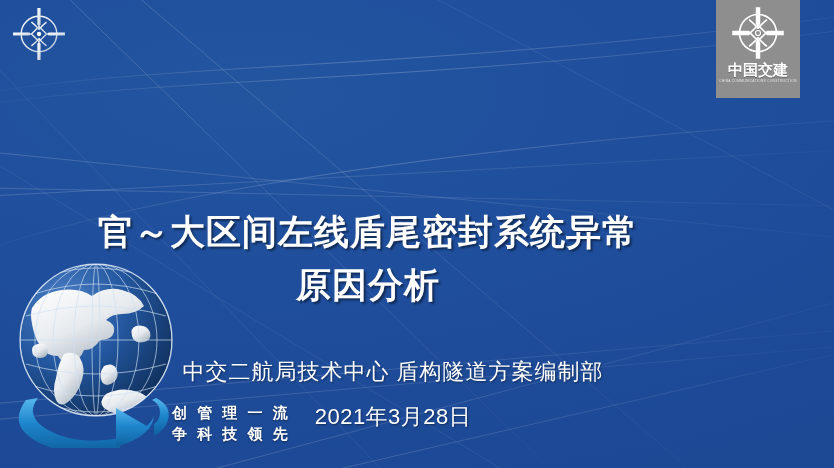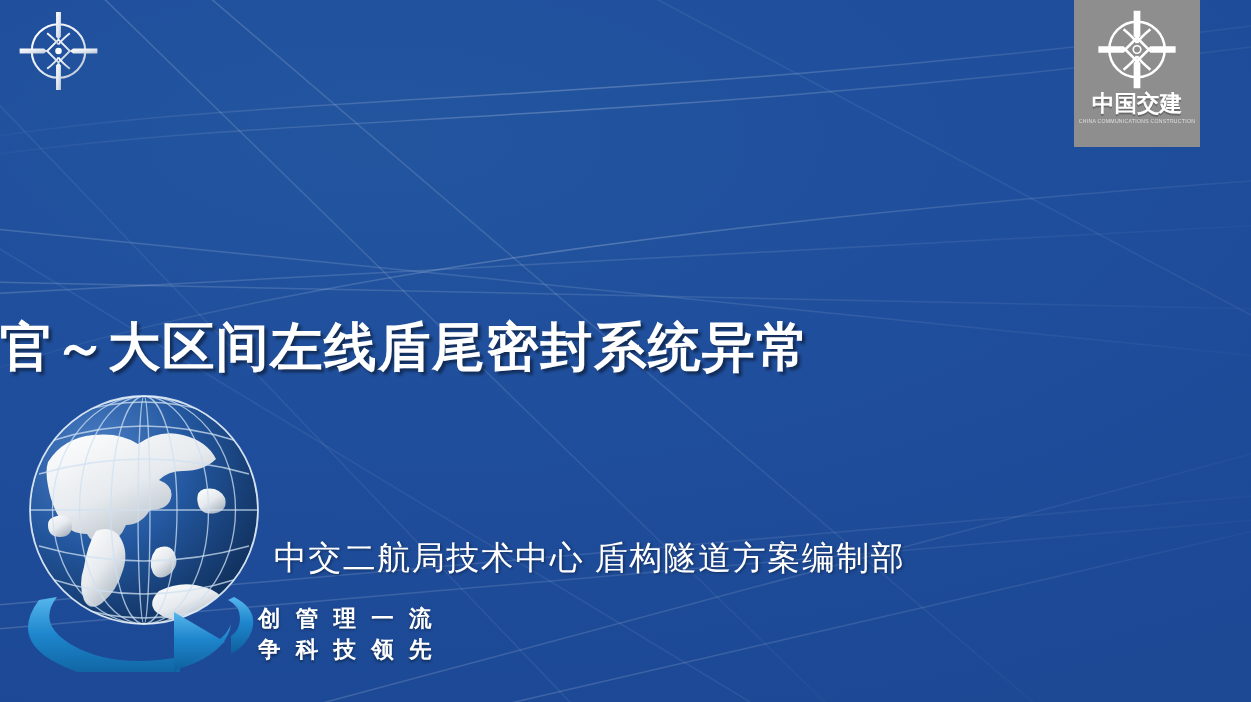--- a/index.html
+++ b/index.html
@@ -99,21 +99,21 @@
     text-shadow: 0 1px 2px rgba(0,0,0,.45);
     white-space: nowrap;
   }
 
   
   .title-block {
     position: absolute;
     left: 0;
     top: 205px;
     width: 736px;
-    text-align: left;
+    text-align: center;
   }
   .title-line {
     color: #ffffff;
     font-size: 35px;
     font-weight: bold;
     line-height: 53px;
     letter-spacing: 1px;
     text-shadow: 2px 2px 2px rgba(0,0,0,.45);
     white-space: nowrap;
   }
@@ -302,19 +302,21 @@
     </svg>
   </div>
 
   <div class="slogan">
     <div>创 管 理 一 流</div>
     <div>争 科 技 领 先</div>
   </div>
 
   <div class="title-block">
     <div class="title-line">官～大区间左线盾尾密封系统异常</div>
+    <div class="title-line">原因分析</div>
   </div>
 
   <div class="subtitle-block">
     <div class="subtitle-org">中交二航局技术中心  盾构隧道方案编制部</div>
+    <div class="subtitle-date">2021年3月28日</div>
   </div>
 
 </div>
 
 </body></html>

